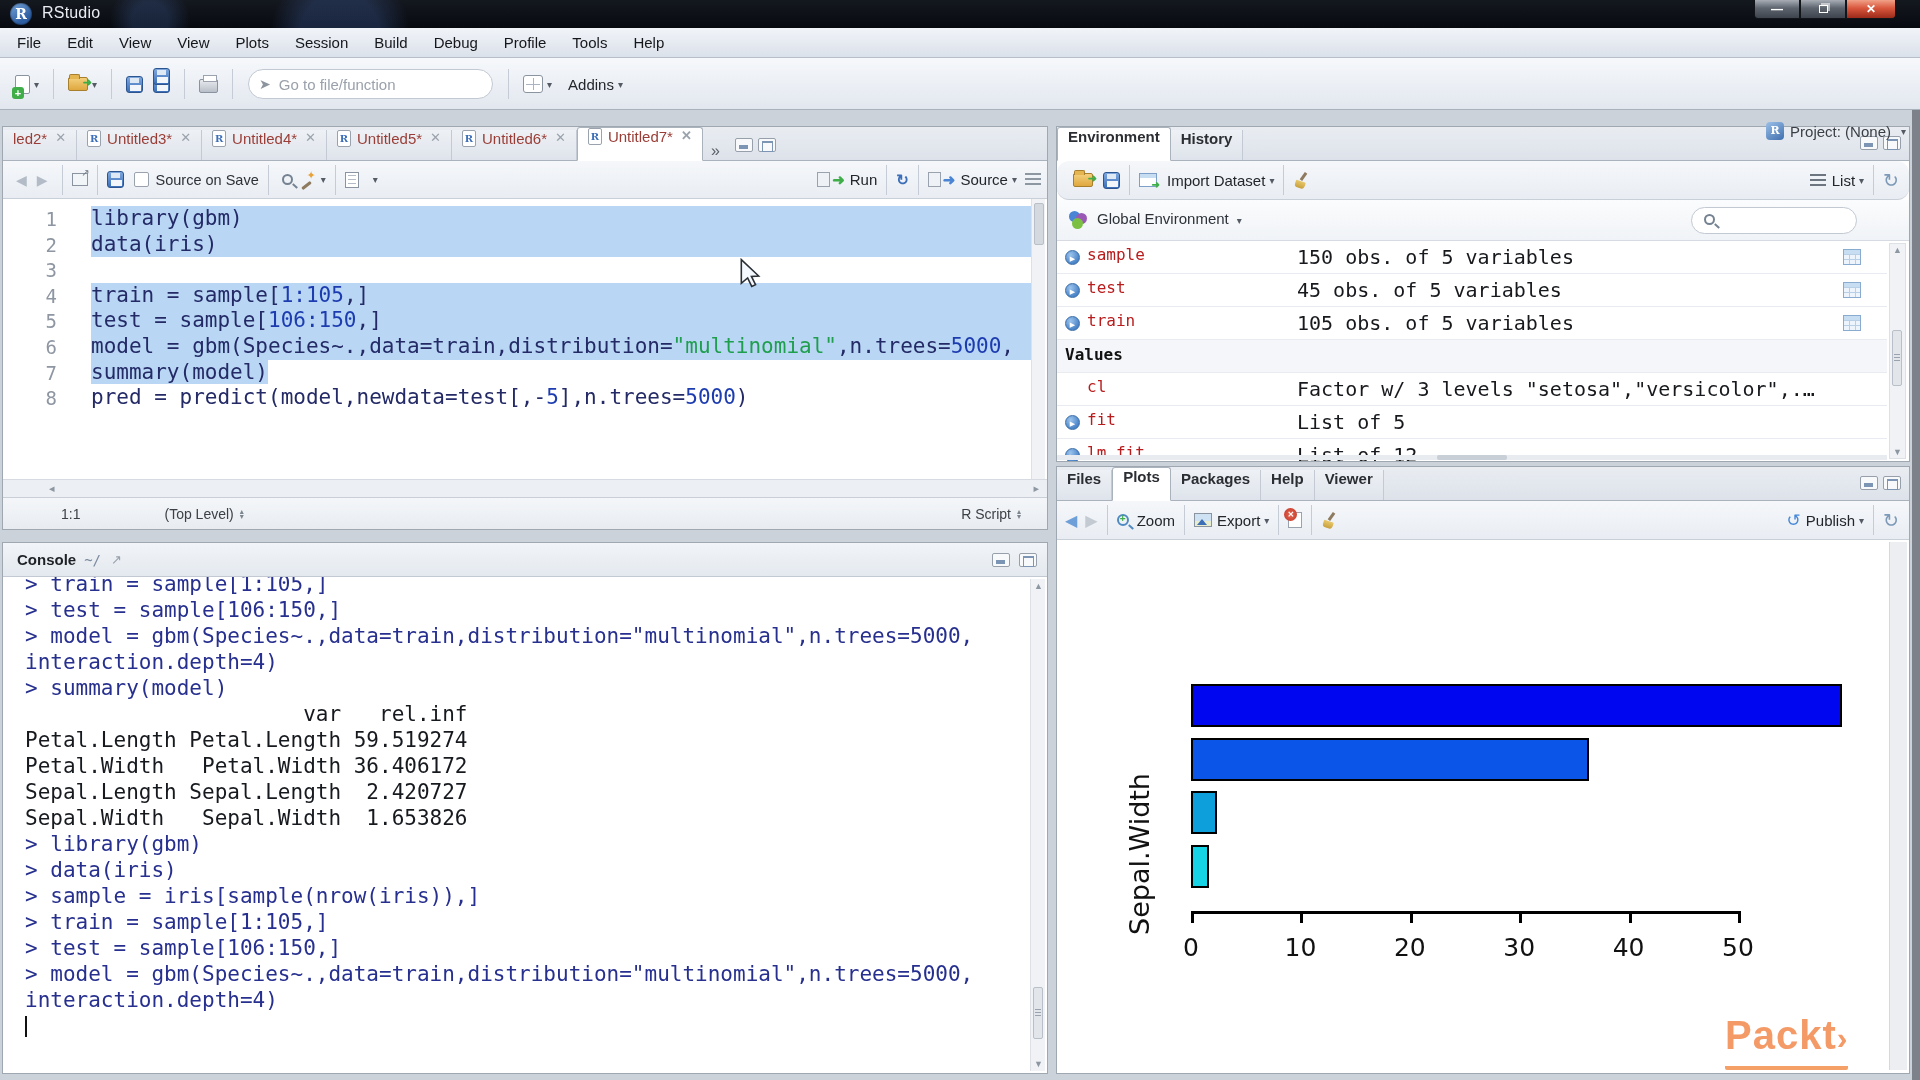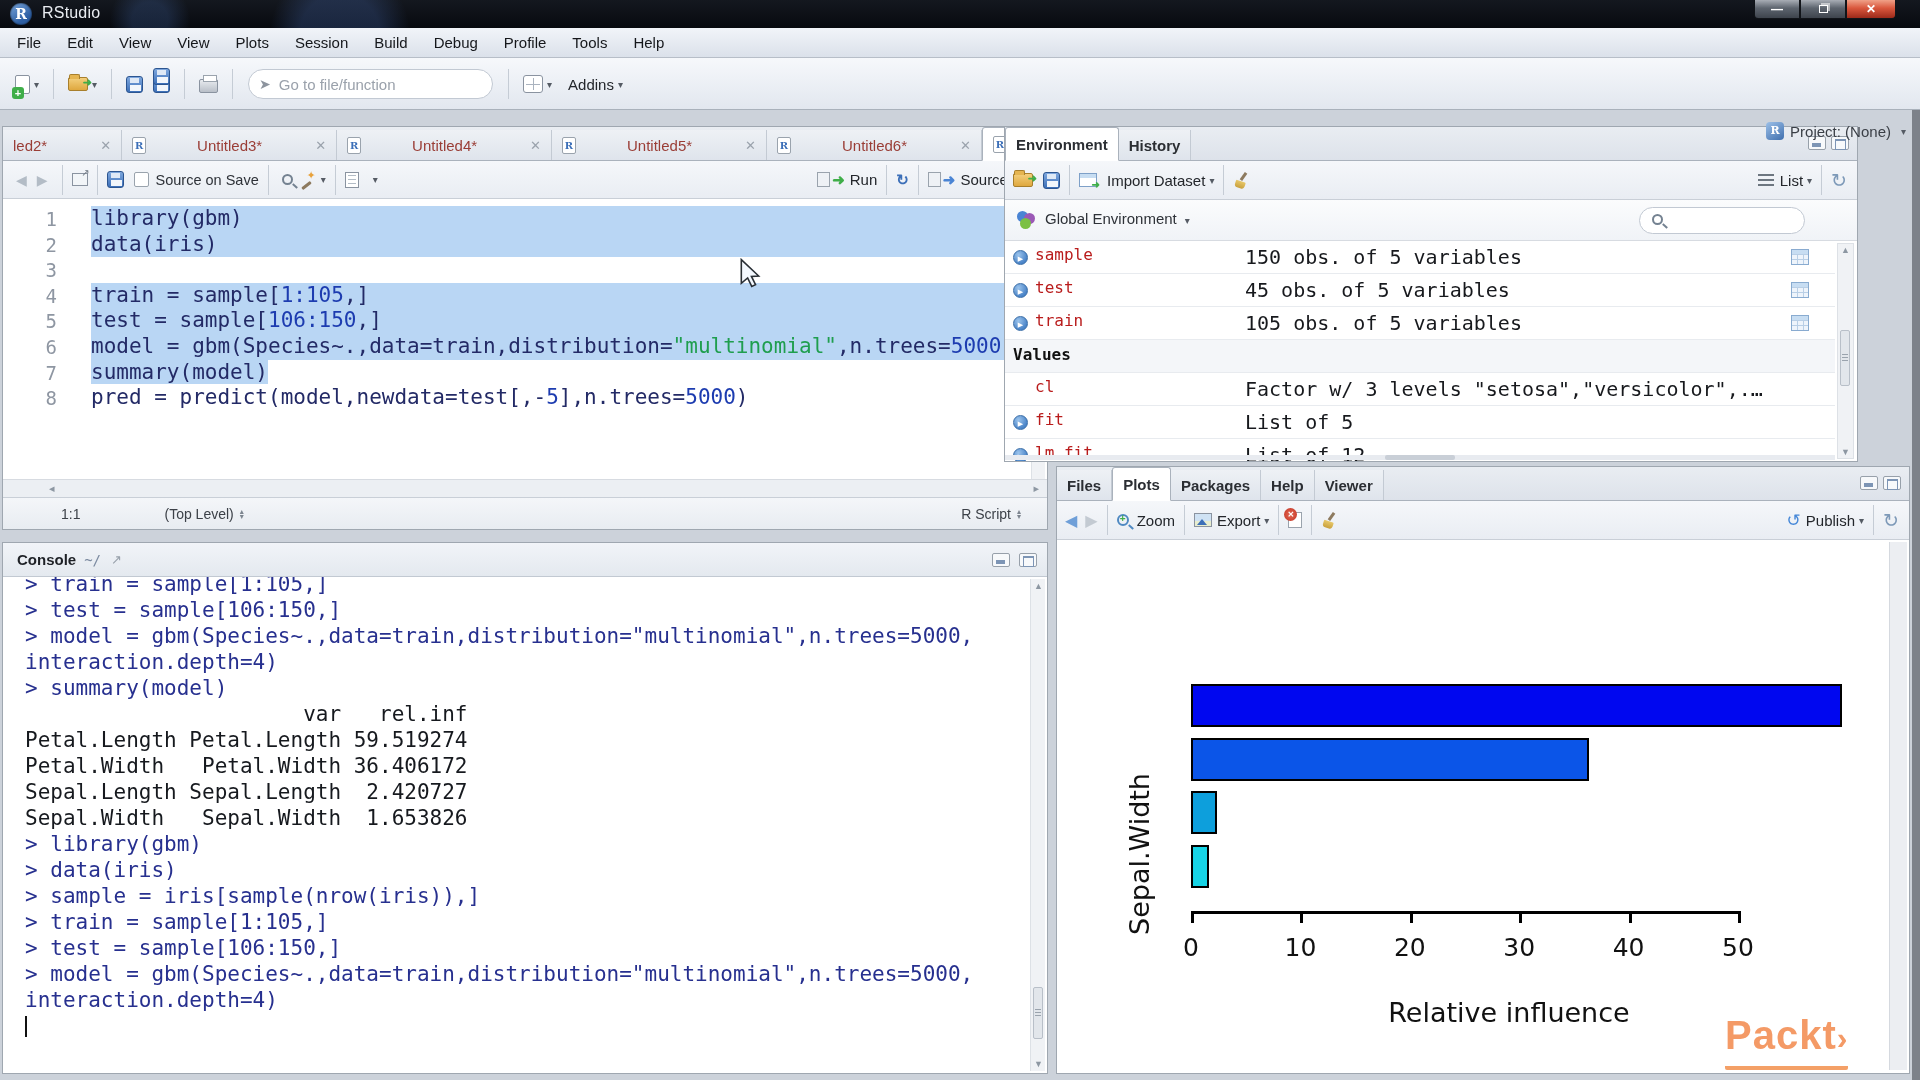--- a/index.html
+++ b/index.html
@@ -61,21 +61,21 @@
      linear-gradient(#aab3bf,#aab3bf) 50% 0/1px 100% no-repeat,
      linear-gradient(#aab3bf,#aab3bf) 0 50%/100% 1px no-repeat; }
   .tblabel { font-size:15px; color:#23262b; margin-left:6px; }
   #project-chooser { position:absolute; right:14px; top:64px; display:flex; align-items:center; }
   .icon-rcube { width:18px; height:18px; border-radius:4px; background:linear-gradient(145deg,#9cc0e8,#3f6fae); color:#fff; font-size:11px; font-weight:bold; text-align:center; line-height:18px; font-family:"DejaVu Serif",serif; }
   #project-label { font-size:15px; color:#3a3f46; margin:0 6px; }
 
   
   .pane { position:absolute; background:#fff; border:1px solid #9fa7b0; }
   .tabbar { position:absolute; left:0; top:0; right:0; height:34px; background:linear-gradient(#e9edf2,#dde2ea); border-bottom:1px solid #aab2bc; display:flex; align-items:flex-end; }
-  .tab { height:30px; display:flex; align-items:center; padding:0 10px; border-right:1px solid #c3cad3; font-size:15px; color:#2b2e33; background:linear-gradient(#eef1f5,#dfe4ec); cursor:default; white-space:nowrap;gap:45px; }
+  .tab { height:30px; display:flex; align-items:flex-start; padding:0 10px; border-right:1px solid #c3cad3; font-size:15px; color:#2b2e33; background:linear-gradient(#eef1f5,#dfe4ec); cursor:default; white-space:nowrap; }
   .tab.active { height:34px; background:#fff; border:1px solid #aab2bc; border-bottom:1px solid #fff; margin-bottom:-1px; border-radius:3px 3px 0 0; font-weight:bold; }
   .src-tab .tab-label { color:#9a3d36; font-weight:normal; }
   .tab .closex { color:#9aa2ac; font-size:13px; margin-left:8px; }
   .icon-rfile { width:14px; height:17px; background:#fff; border:1px solid #9aa3ad; border-radius:2px; color:#3c6fb8; font-size:10px; font-weight:bold; text-align:center; line-height:16px; margin-right:6px; font-family:"DejaVu Serif",serif;}
   .winbtn { width:18px; height:14px; background:#f7f9fb; border:1px solid #97a0aa; border-radius:2px; margin-left:5px; position:relative; }
   .winbtn.minb::after { content:""; position:absolute; left:3px; bottom:2px; width:9px; height:4px; background:#7d95b5; }
   .winbtn.maxb::after { content:""; position:absolute; left:3px; top:2px; width:9px; height:8px; border:1px solid #7d95b5; border-top:2px solid #7d95b5; }
   .panebtns { position:absolute; top:9px; display:flex; }
   .ptoolbar { position:absolute; left:0; right:0; background:linear-gradient(#f5f7fa,#e9edf3); border-bottom:1px solid #c9cfd7; display:flex; align-items:center; }
   .overflow-ind { font-size:16px; color:#5b6169; padding:0 8px; }
@@ -130,22 +130,22 @@
   .con-cmd { color:#27308f; }
   .con-out { color:#16191e; }
   #con-caret { position:absolute; width:2px; height:21px; background:#111; }
   #console-vscroll { position:absolute; right:2px; top:36px; width:15px; height:492px; background:#f0f2f5; border-left:1px solid #dde1e6; }
   .scroll-arrow { position:absolute; left:0; width:15px; text-align:center; font-size:9px; color:#8d97a2; }
   .scroll-thumb { position:absolute; left:2px; width:10px; background:#e2e6eb; border:1px solid #b8bfc8; border-radius:2px; }
   .grip { position:absolute; left:1px; right:1px; top:50%; height:8px; margin-top:-4px;
      background:repeating-linear-gradient(#9aa3ad 0 1px, transparent 1px 3px); }
 
   
-  #env-pane { left:1004px; top:126px; width:854px; height:336px; }
-  #env-toolbar { top:34px; height:39px; padding-left:8px; }
+  #env-pane { left:1056px; top:126px; width:854px; height:336px; }
+  #env-toolbar { top:34px; height:39px; padding-left:16px;border-radius:12px; }
   .icon-table { width:18px; height:14px; border:1px solid #7ea0c8; background:
      linear-gradient(#c7ddf2,#c7ddf2) 0 0/100% 4px no-repeat, #fff; position:relative; margin-right:4px;}
   .icon-table::after { content:"➜"; position:absolute; right:-4px; bottom:-4px; color:#3fae49; font-size:10px; font-weight:bold; }
   .icon-broom { width:16px; height:16px; position:relative; }
   .icon-broom::before { content:""; position:absolute; left:9px; top:0; width:3px; height:9px; background:#8d7a5f; transform:rotate(35deg); }
   .icon-broom::after { content:""; position:absolute; left:2px; bottom:0; width:10px; height:7px; background:linear-gradient(#e8c86a,#c9a13e); border-radius:1px 1px 3px 3px; transform:rotate(18deg); }
   .icon-lines { width:16px; height:12px; background:repeating-linear-gradient(#6d7680 0 2px, transparent 2px 5px); margin-right:6px; }
   .icon-refresh { color:#7d99b8; font-size:19px; }
   #env-filter { position:absolute; left:0; top:73px; width:852px; height:41px; background:linear-gradient(#fbfcfd,#f0f3f7); border-bottom:1px solid #d7dbe1; }
   .icon-cluster { position:absolute; left:12px; top:11px; width:20px; height:18px; }
@@ -544,21 +544,20 @@
     <span class="icon-broom"></span>
     <div style="flex:1"></div>
     <span class="icon-publish">↺</span>
     <span class="tblabel" style="margin-left:0">Publish</span>
     <span class="caret">▾</span>
     <div class="tbsep"></div>
     <span class="icon-refresh">↻</span>
     <span style="width:10px"></span>
   </div>
   <div id="plot-canvas">
-    <div id="xlabel" style="left: 233px; top: 455px;">Relative influence</div>
     <div id="ylabel" style="left: 78px; top: 312px;">Sepal.Width</div>
   <div class="bar" style="left: 130px; top: 142px; width: 651.141px; height: 43px; background: rgb(0, 7, 240);"></div>
       <div class="bar" style="left: 130px; top: 195.7px; width: 398.284px; height: 43px; background: rgb(11, 85, 232);"></div>
       <div class="bar" style="left: 130px; top: 249.4px; width: 26.4828px; height: 43px; background: rgb(13, 159, 220);"></div>
       <div class="bar" style="left: 130px; top: 303.1px; width: 18.0929px; height: 43px; background: rgb(22, 212, 230);"></div>
       <div id="axis-line" style="left: 130px; top: 369px; width: 550px;"></div>
       <div class="xtick" style="left: 130px; top: 369px;"></div>
       <div class="xtick-label" style="left: 100px; top: 391px;">0</div>
       <div class="xtick" style="left: 239.4px; top: 369px;"></div>
       <div class="xtick-label" style="left: 209.4px; top: 391px;">10</div>

